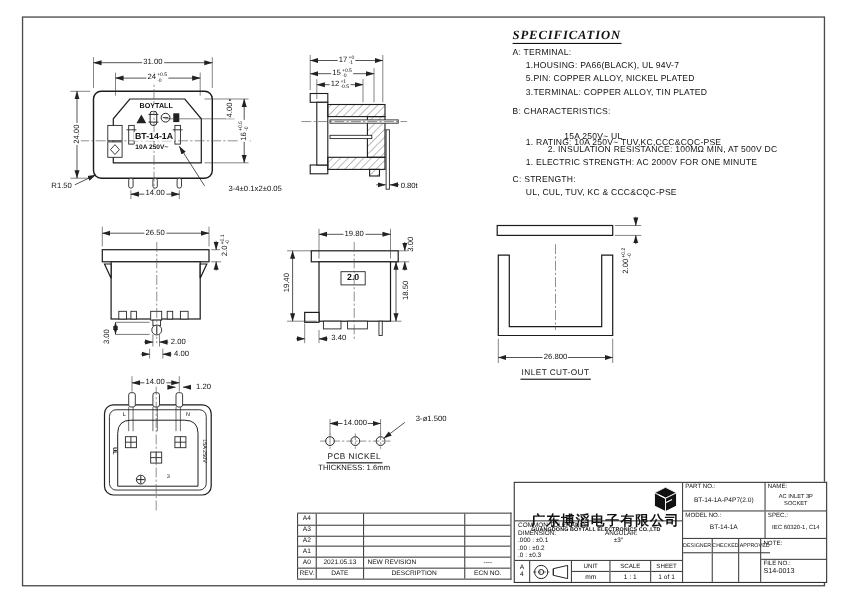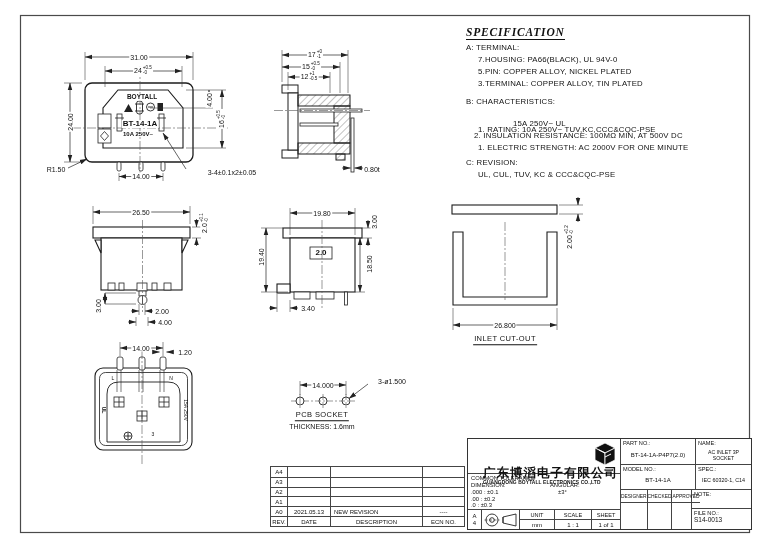--- a/index.html
+++ b/index.html
@@ -323,29 +323,29 @@
     <g stroke="#222" stroke-width="0.7" fill="none">
       <line x1="300" y1="385" x2="346" y2="385" marker-start="url(#arw)" marker-end="url(#arw)"></line>
       <line x1="349" y1="398.5" x2="368" y2="384" marker-start="url(#arw)"></line>
     </g>
   </g>
 </svg>
 
 <div>
   <span class="spec-title" style="left:466px;top:26px">SPECIFICATION</span>
   <span class="spec" style="left:466px;top:44px">A: TERMINAL:</span>
-  <span class="spec" style="left:478px;top:56px">7.HOUSING: PA66(BLACK), UL 94V-0</span>
+  <span class="spec" style="left:478px;top:56px">1.HOUSING: PA66(BLACK), UL 94V-7</span>
   <span class="spec" style="left:478px;top:68px">5.PIN: COPPER ALLOY, NICKEL PLATED</span>
   <span class="spec" style="left:478px;top:80px">3.TERMINAL: COPPER ALLOY, TIN PLATED</span>
   <span class="spec" style="left:466px;top:98px">B: CHARACTERISTICS:</span>
   <span class="spec" style="left:478px;top:126px">1. RATING: 10A 250V~ TUV,KC,CCC&amp;CQC-PSE</span>
   <span class="spec" style="left:513px;top:120px">15A 250V~ UL</span>
-  <span class="spec" style="left:474px;top:132px">2. INSULATION RESISTANCE: 100MΩ MIN, AT 500V DC</span>
+  <span class="spec" style="left:498px;top:132px">2. INSULATION RESISTANCE: 100MΩ MIN, AT 500V DC</span>
   <span class="spec" style="left:478px;top:144px">1. ELECTRIC STRENGTH: AC 2000V FOR ONE MINUTE</span>
-  <span class="spec" style="left:466px;top:159px">C: REVISION:</span>
+  <span class="spec" style="left:466px;top:159px">C: STRENGTH:</span>
   <span class="spec" style="left:478px;top:171px">UL, CUL, TUV, KC &amp; CCC&amp;CQC-PSE</span>
 </div>
 
 <span class="dim b" style="left:142px;top:97px;font-size:6.5px">BOYTALL</span>
 <span class="dim b" style="left:140px;top:124px;font-size:8px">BT-14-1A</span>
 <span class="dim b" style="left:138px;top:134px;font-size:6px">10A 250V~</span>
 
 <span class="dim" style="left:139px;top:57px">31.00</span>
 <span class="dim" style="left:143px;top:71px">
       <span>24</span>
@@ -422,21 +422,21 @@
 <span class="dim" style="left:141px;top:348px">14.00</span>
 <span class="dim" style="left:185px;top:352px">1.20</span>
 <span class="dim tiny nobg" style="left:113px;top:378px">L</span>
 <span class="dim tiny nobg" style="left:171px;top:378px">N</span>
 <span class="dim tiny nobg" style="left:153px;top:434px">3</span>
 <span class="dim tiny nobg rot90" style="left:185px;top:410px">15A 250V</span>
 <span class="dim tiny nobg rot90 b" style="left:103px;top:410px">UL</span>
 
 <span class="dim" style="left:323px;top:385px">14.000</span>
 <span class="dim" style="left:392px;top:381px">3-ø1.500</span>
-<span class="dim u" style="left:322px;top:416px;font-size:7.5px;letter-spacing:.4px">PCB SOCKET</span>
+<span class="dim u" style="left:322px;top:416px;font-size:7.5px;letter-spacing:.4px">PCB NICKEL</span>
 <span class="dim" style="left:322px;top:426px">THICKNESS: 1.6mm</span>
 
 <div id="revtable">
   <div>A4</div>
   <div></div>
   <div class="l"></div>
   <div></div>
   <div>A3</div>
   <div></div>
   <div class="l"></div>

